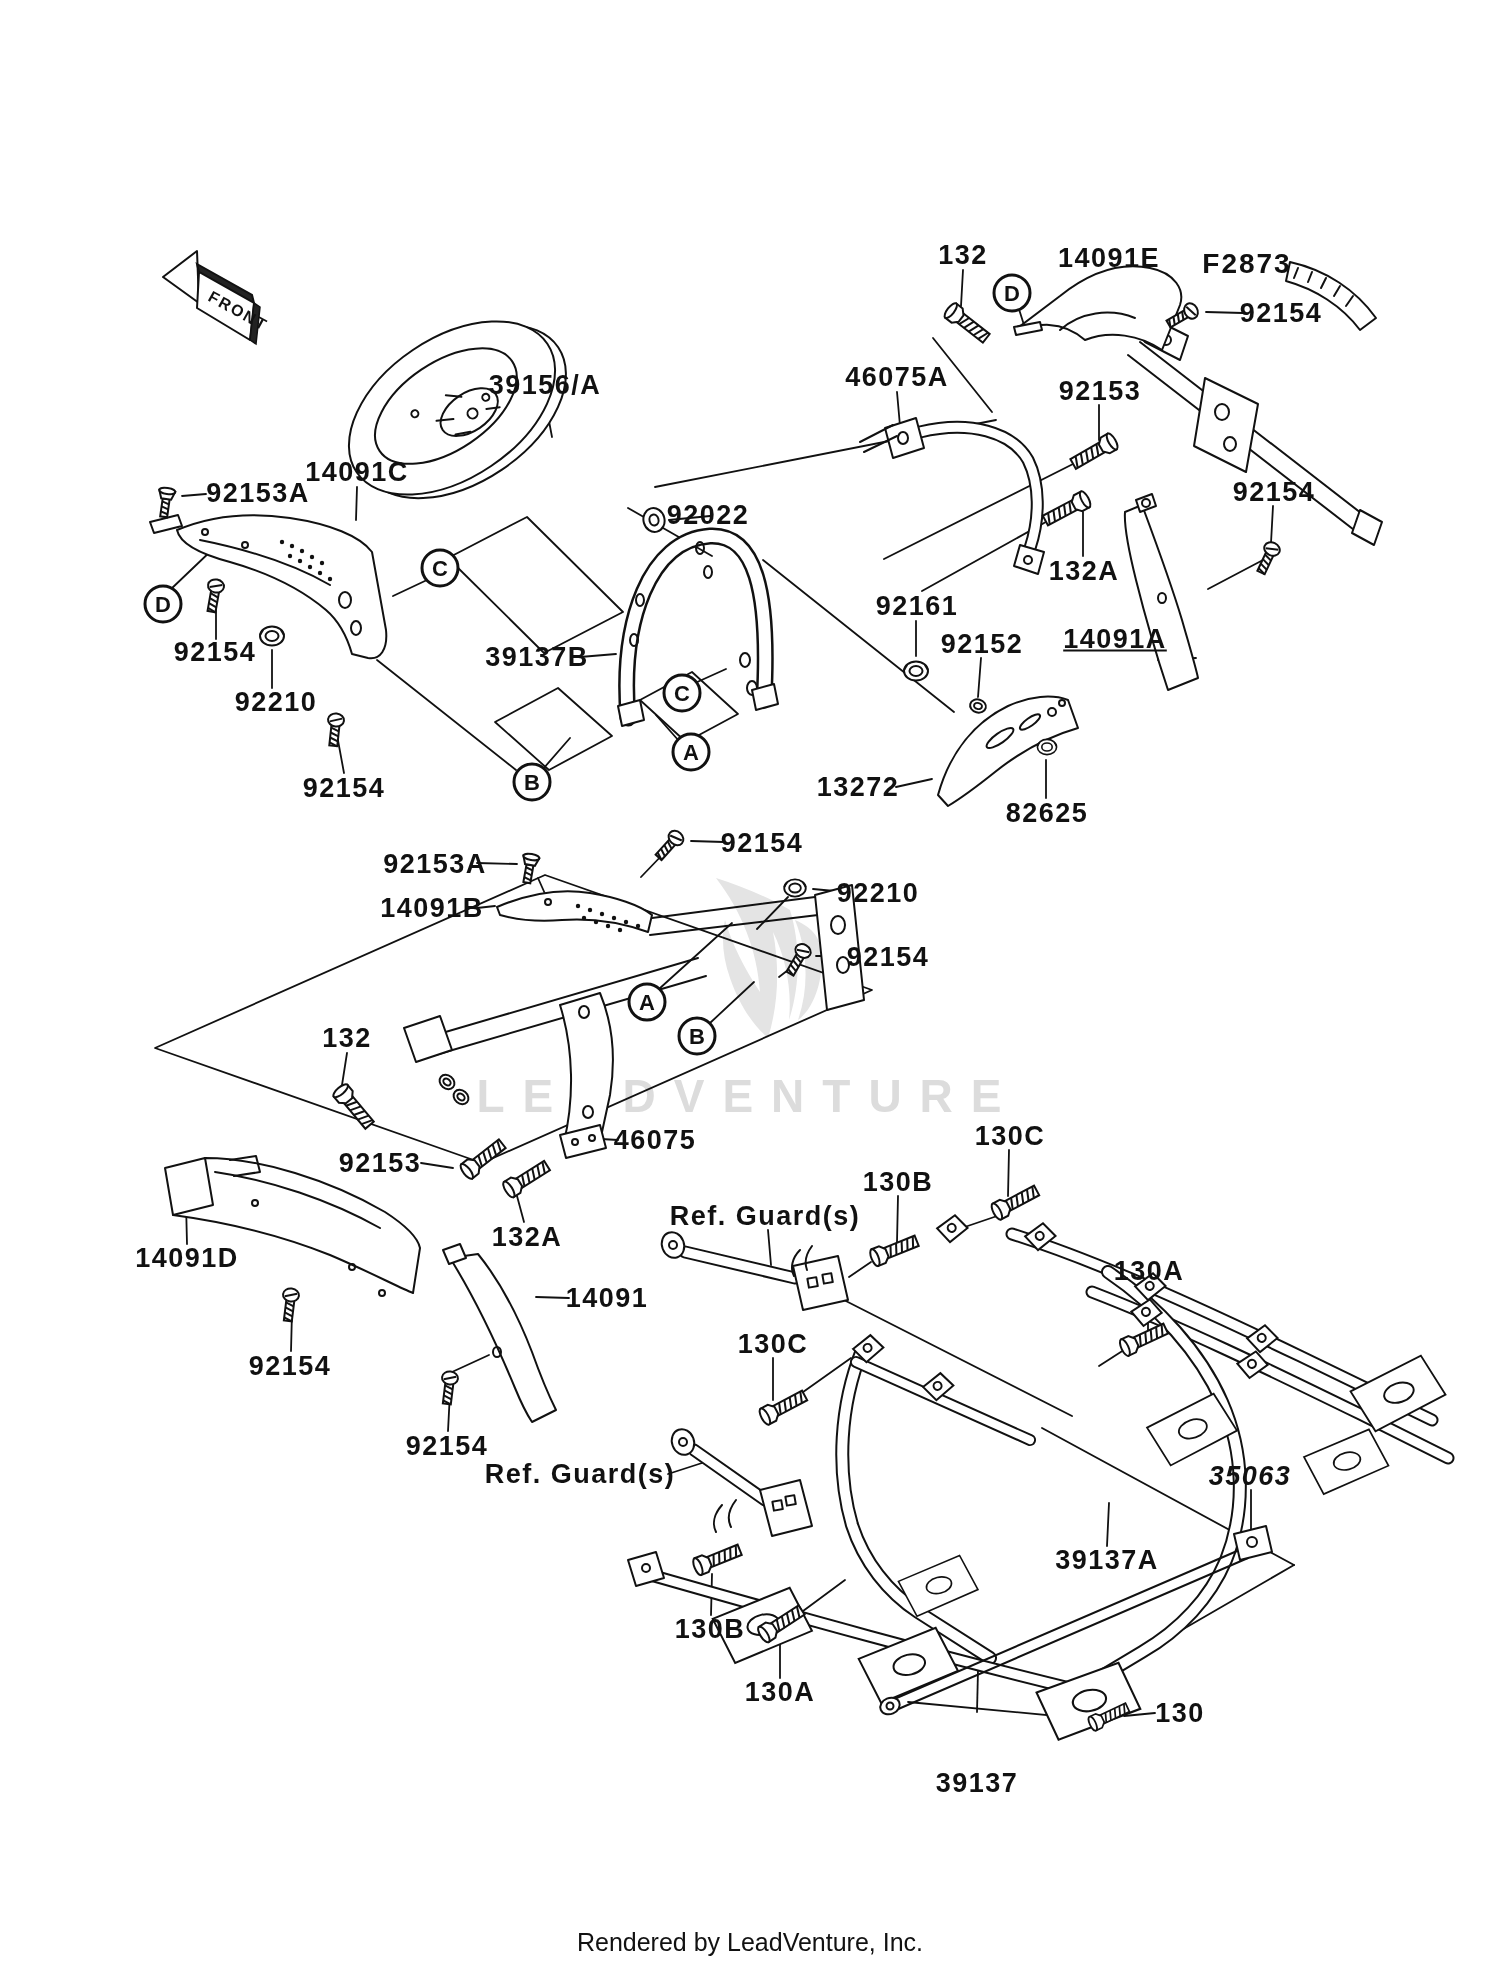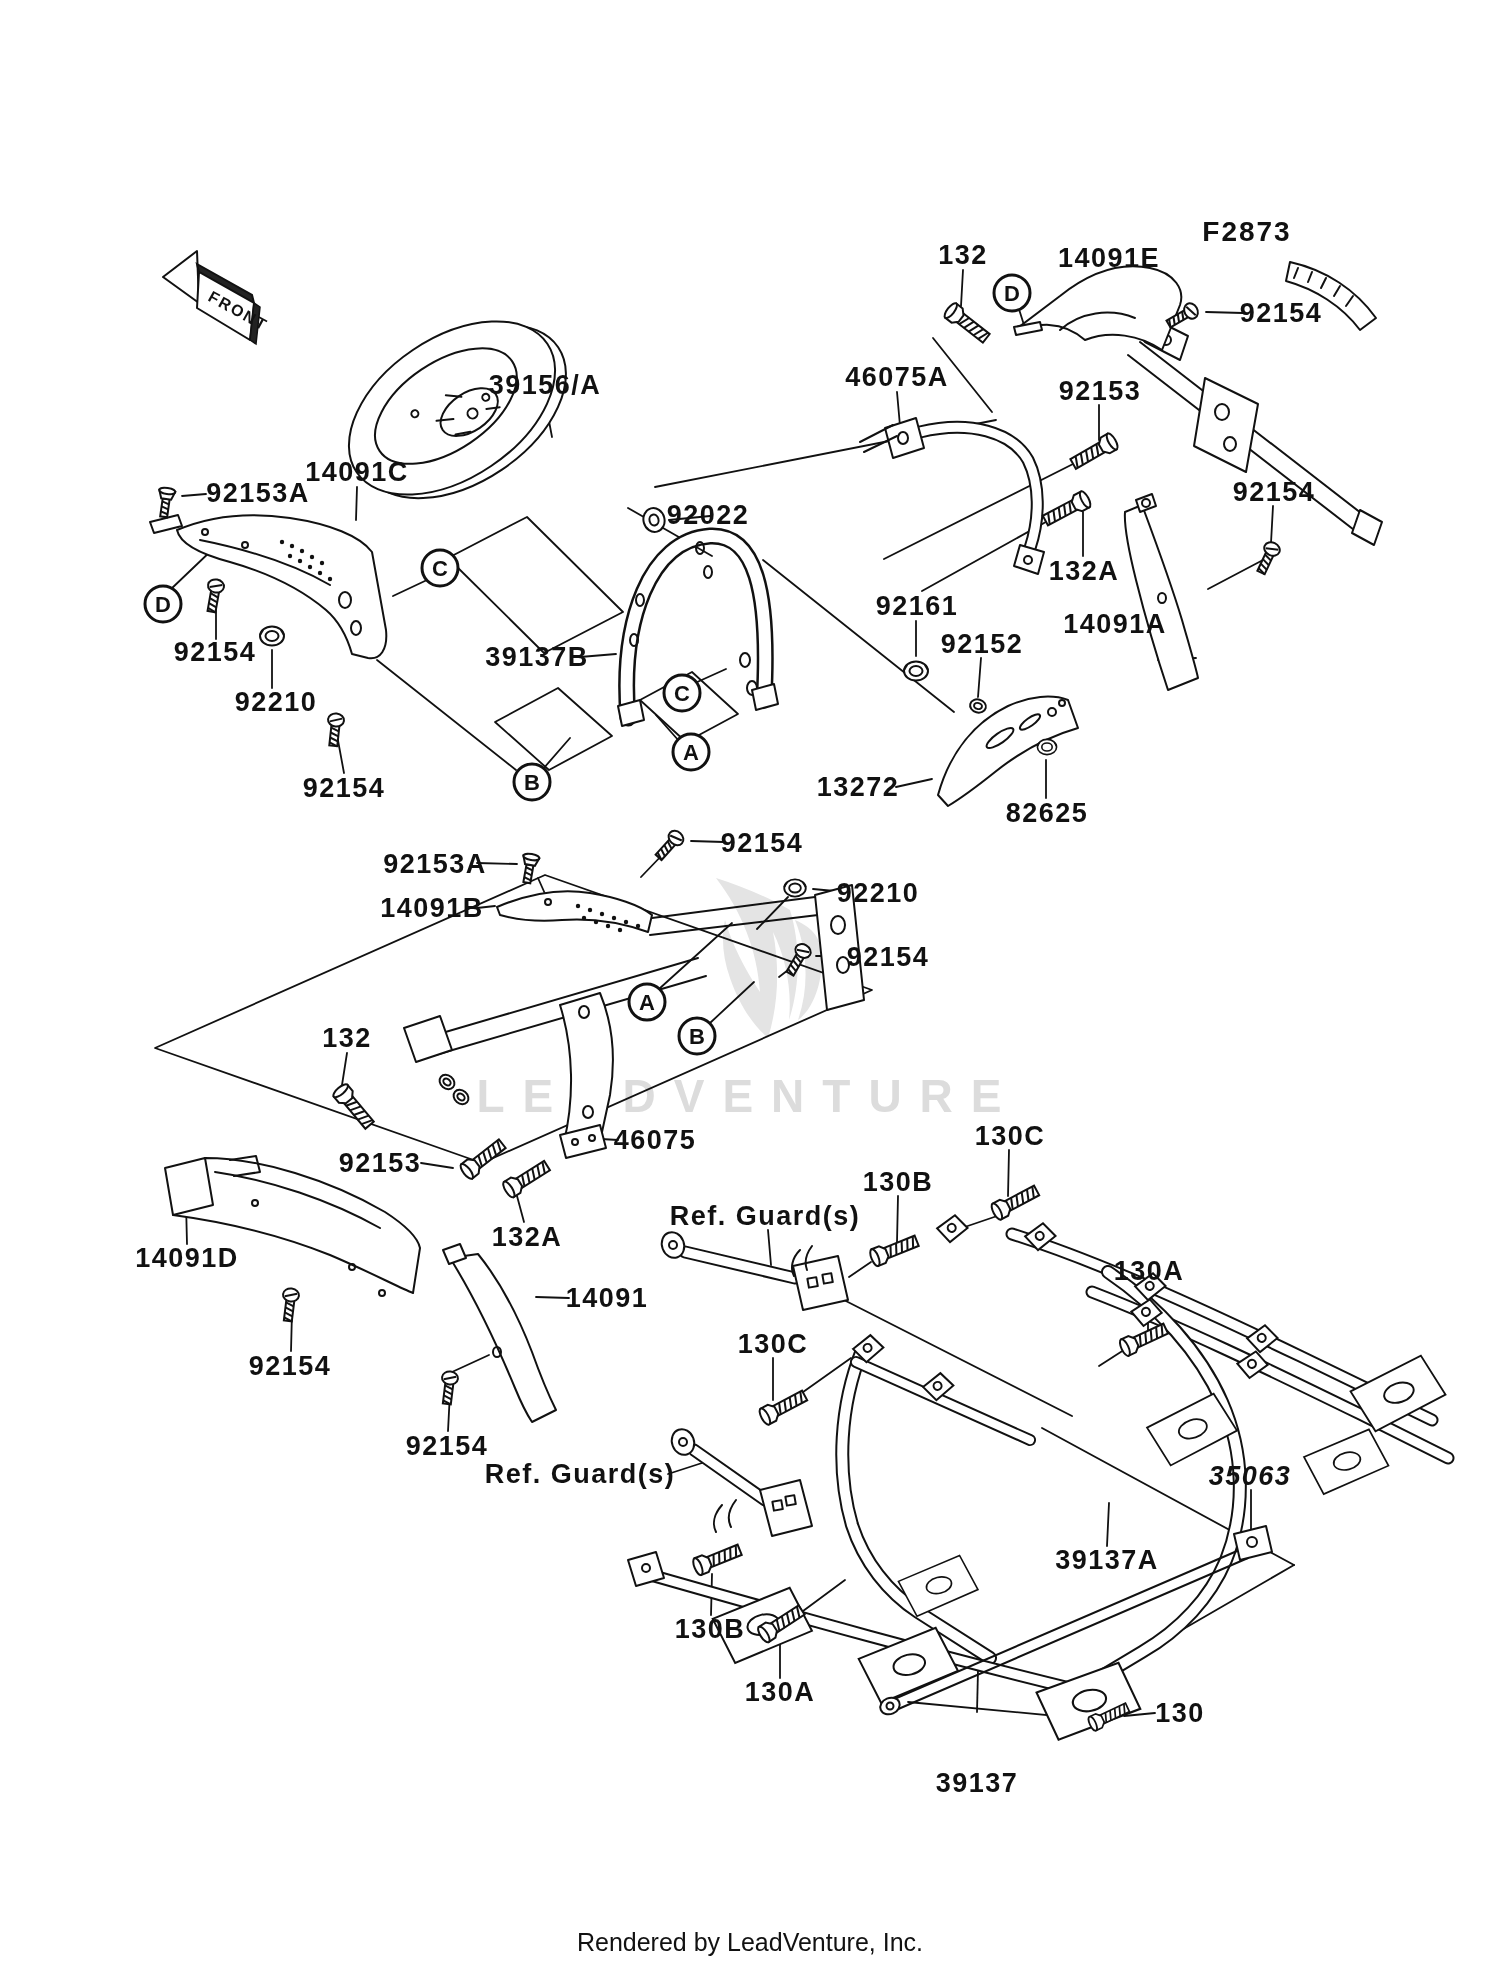--- a/index.html
+++ b/index.html
@@ -6,21 +6,21 @@
   #canvas{position:relative;width:1500px;height:1962px;background:#fff;overflow:hidden;
           font-family:"Liberation Sans",sans-serif;}
   #art{position:absolute;left:0;top:0;z-index:1;}
   .part-label{position:absolute;transform:translate(-50%,-50%);z-index:3;
       font:bold 27px/1 "Liberation Sans",sans-serif;letter-spacing:1.5px;color:#111;white-space:nowrap;}
   .ref-marker{position:absolute;transform:translate(-50%,-50%);z-index:3;
       width:33px;height:33px;border:3px solid #111;border-radius:50%;background:#fff;
       display:flex;align-items:center;justify-content:center;
       font:bold 22px/1 "Liberation Sans",sans-serif;color:#111;}
   .drawing-code{position:absolute;transform:translate(-50%,-50%);z-index:3;
-      font:bold 28px/1 "Liberation Sans",sans-serif;letter-spacing:2px;color:#111;}
+      font:bold 28px/1 "Liberation Sans",sans-serif;letter-spacing:2px;color:#111;margin-top:32px;}
   .footer-note{position:absolute;left:750px;top:1942px;transform:translate(-50%,-50%);z-index:3;
       font:25px/1 "Liberation Sans",sans-serif;color:#111;letter-spacing:0px;}
   .wm-text{font:bold 46px "Liberation Sans",sans-serif;letter-spacing:18px;fill:#dcdcdc;}
   .front-text{font:bold 16px "Liberation Sans",sans-serif;letter-spacing:2px;fill:#111;}
   svg .ln{stroke:#111;stroke-width:2;fill:none;stroke-linecap:round;stroke-linejoin:round;}
   svg .thin{stroke:#111;stroke-width:1.8;fill:none;stroke-linecap:round;stroke-linejoin:round;}
   svg .wh{fill:#fff;}
 </style>
 </head>
 <body>
@@ -451,21 +451,21 @@
     <span class="part-label" style="left: 545px; top: 385px;">39156/A</span>
     <span class="part-label" style="left: 897px; top: 377px;">46075A</span>
     <span class="part-label" style="left: 1100px; top: 391px;">92153</span>
     <span class="part-label" style="left: 357px; top: 472px;">14091C</span>
     <span class="part-label" style="left: 258px; top: 493px;">92153A</span>
     <span class="part-label" style="left: 708px; top: 515px;">92022</span>
     <span class="part-label" style="left: 1274px; top: 492px;">92154</span>
     <span class="part-label" style="left: 1084px; top: 571px;">132A</span>
     <span class="part-label" style="left: 917px; top: 606px;">92161</span>
     <span class="part-label" style="left: 982px; top: 644px;">92152</span>
-    <span class="part-label" style="left: 1115px; top: 624px;">14091A</span>
+    <span class="part-label" style="left: 1115px; top: 639px; text-decoration: underline;">14091A</span>
     <span class="part-label" style="left: 215px; top: 652px;">92154</span>
     <span class="part-label" style="left: 537px; top: 657px;">39137B</span>
     <span class="part-label" style="left: 276px; top: 702px;">92210</span>
     <span class="part-label" style="left: 344px; top: 788px;">92154</span>
     <span class="part-label" style="left: 858px; top: 787px;">13272</span>
     <span class="part-label" style="left: 1047px; top: 813px;">82625</span>
     <span class="part-label" style="left: 762px; top: 843px;">92154</span>
     <span class="part-label" style="left: 435px; top: 864px;">92153A</span>
     <span class="part-label" style="left: 878px; top: 893px;">92210</span>
     <span class="part-label" style="left: 432px; top: 908px;">14091B</span>

